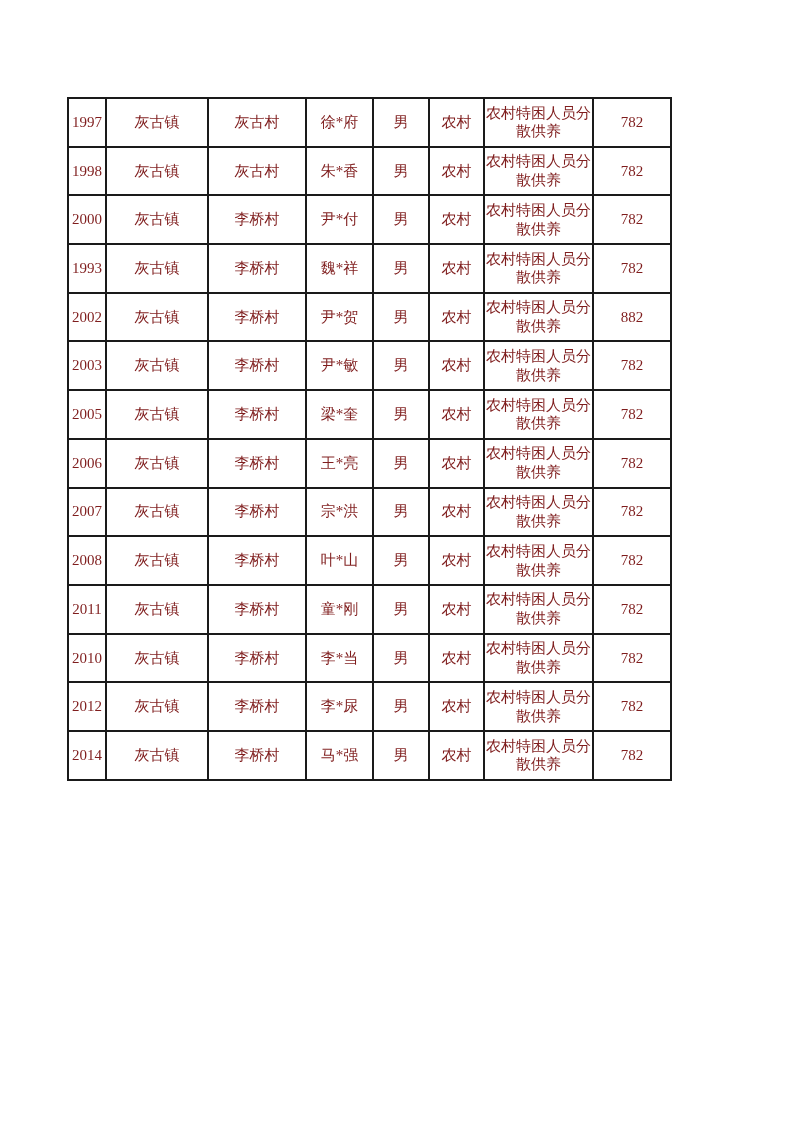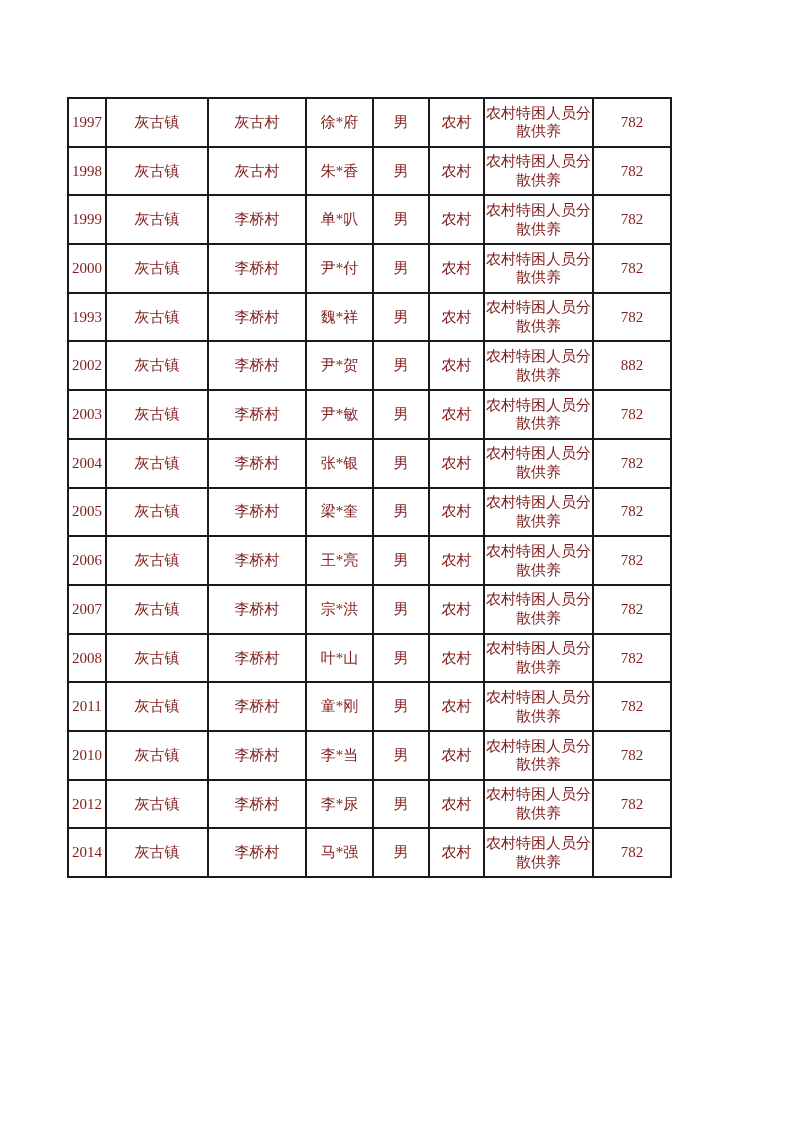--- a/index.html
+++ b/index.html
@@ -79,30 +79,20 @@
         <td class="seq-cell">1998</td>
         <td>灰古镇</td>
         <td>灰古村</td>
         <td>朱*香</td>
         <td>男</td>
         <td>农村</td>
         <td class="support-cell">农村特困人员分散供养</td>
         <td>782</td>
       </tr>
       <tr>
-        <td class="seq-cell">1999</td>
-        <td>灰古镇</td>
-        <td>李桥村</td>
-        <td>单*叭</td>
-        <td>男</td>
-        <td>农村</td>
-        <td class="support-cell">农村特困人员分散供养</td>
-        <td>782</td>
-      </tr>
-      <tr>
         <td class="seq-cell">2000</td>
         <td>灰古镇</td>
         <td>李桥村</td>
         <td>尹*付</td>
         <td>男</td>
         <td>农村</td>
         <td class="support-cell">农村特困人员分散供养</td>
         <td>782</td>
       </tr>
       <tr>
@@ -123,30 +113,20 @@
         <td>男</td>
         <td>农村</td>
         <td class="support-cell">农村特困人员分散供养</td>
         <td>882</td>
       </tr>
       <tr>
         <td class="seq-cell">2003</td>
         <td>灰古镇</td>
         <td>李桥村</td>
         <td>尹*敏</td>
-        <td>男</td>
-        <td>农村</td>
-        <td class="support-cell">农村特困人员分散供养</td>
-        <td>782</td>
-      </tr>
-      <tr>
-        <td class="seq-cell">2004</td>
-        <td>灰古镇</td>
-        <td>李桥村</td>
-        <td>张*银</td>
         <td>男</td>
         <td>农村</td>
         <td class="support-cell">农村特困人员分散供养</td>
         <td>782</td>
       </tr>
       <tr>
         <td class="seq-cell">2005</td>
         <td>灰古镇</td>
         <td>李桥村</td>
         <td>梁*奎</td>

